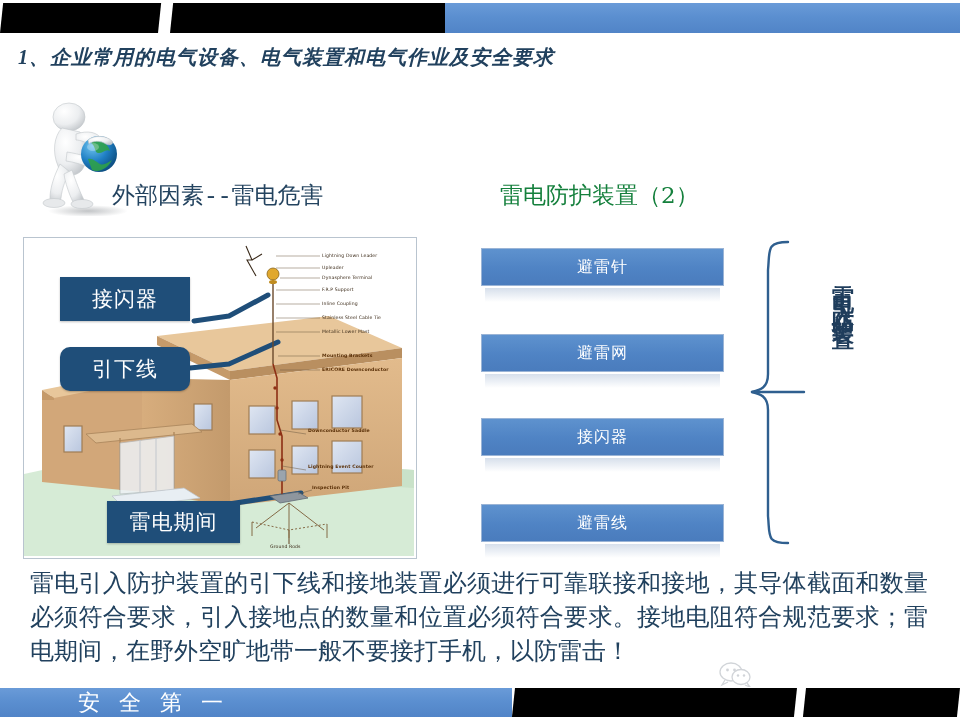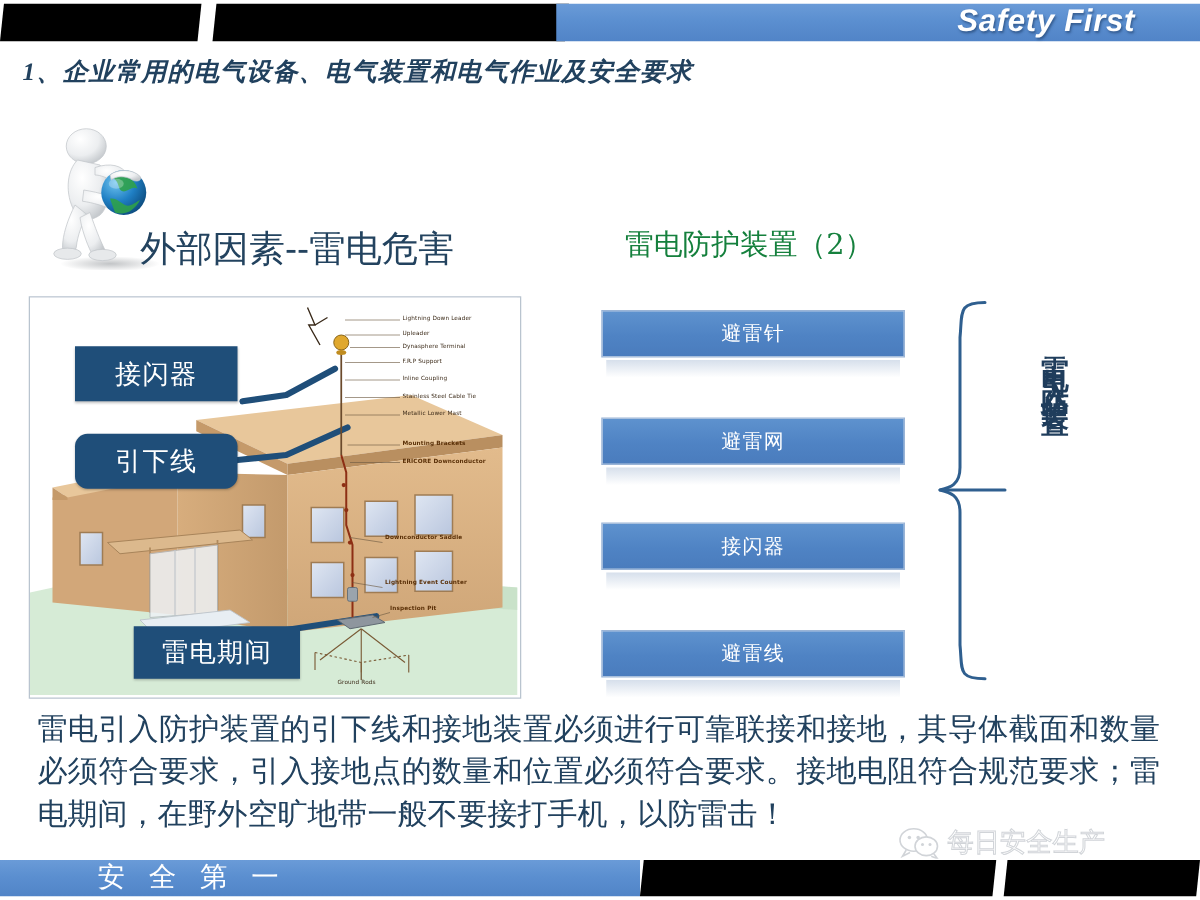--- a/index.html
+++ b/index.html
@@ -74,24 +74,24 @@
   .mascot {
     position: absolute;
     left: 36px; top: 96px;
     width: 110px; height: 120px;
   }
 
   
   .sub-left {
     position: absolute;
     left: 112px; top: 180px;
-    font-size: 29px;
+    font-size: 23px;
     color: #23435f;
     white-space: nowrap;
-    font-family: Liberation Sans, sans-serif;
+    font-family: Liberation Mono, monospace;
   }
   .sub-right {
     position: absolute;
     left: 500px; top: 180px;
     font-size: 23px;
     color: #15803d;
     white-space: nowrap;
     font-family: "DejaVu Serif", "Liberation Serif", serif;
   }
 
@@ -246,21 +246,20 @@
     transform-origin: top left;
   }
 </style>
 </head>
 <body>
 
 <div class="header">
   <div class="hdr-black-a"></div>
   <div class="hdr-black-b"></div>
   <div class="hdr-blue"></div>
-  <div class="hdr-title">Safety First</div>
 </div>
 
 <div class="slide-heading">1、企业常用的电气设备、电气装置和电气作业及安全要求</div>
 
 <div class="mascot">
   <svg width="110" height="120" viewBox="0 0 110 120">
     <defs>
       <radialGradient id="bodyg" cx="35%" cy="30%" r="75%">
         <stop offset="0%" stop-color="#ffffff"></stop>
         <stop offset="62%" stop-color="#eceef0"></stop>
@@ -449,21 +448,20 @@
   <svg width="34" height="26" viewBox="0 0 34 26">
     <ellipse cx="13" cy="11" rx="11" ry="9" fill="none" stroke="#c9cdd2" stroke-width="1.3"></ellipse>
     <path d="M7 19 L4 24 L10 21" fill="none" stroke="#c9cdd2" stroke-width="1.3"></path>
     <circle cx="9.5" cy="9" r="1.4" fill="#c9cdd2"></circle>
     <circle cx="16.5" cy="9" r="1.4" fill="#c9cdd2"></circle>
     <ellipse cx="23" cy="16" rx="9" ry="7.5" fill="#ffffff" stroke="#c9cdd2" stroke-width="1.3"></ellipse>
     <path d="M29 22 L32 26 L27 24" fill="none" stroke="#c9cdd2" stroke-width="1.3"></path>
     <circle cx="20" cy="14.5" r="1.2" fill="#c9cdd2"></circle>
     <circle cx="26" cy="14.5" r="1.2" fill="#c9cdd2"></circle>
   </svg>
-  <span class="wm-text">每日安全生产</span>
 </div>
 
 <div class="footer">
   <div class="ftr-blue"></div>
   <div class="ftr-text">安 全 第 一</div>
   <div class="ftr-black-a"></div>
   <div class="ftr-black-b"></div>
 </div>
 
 </body></html>

